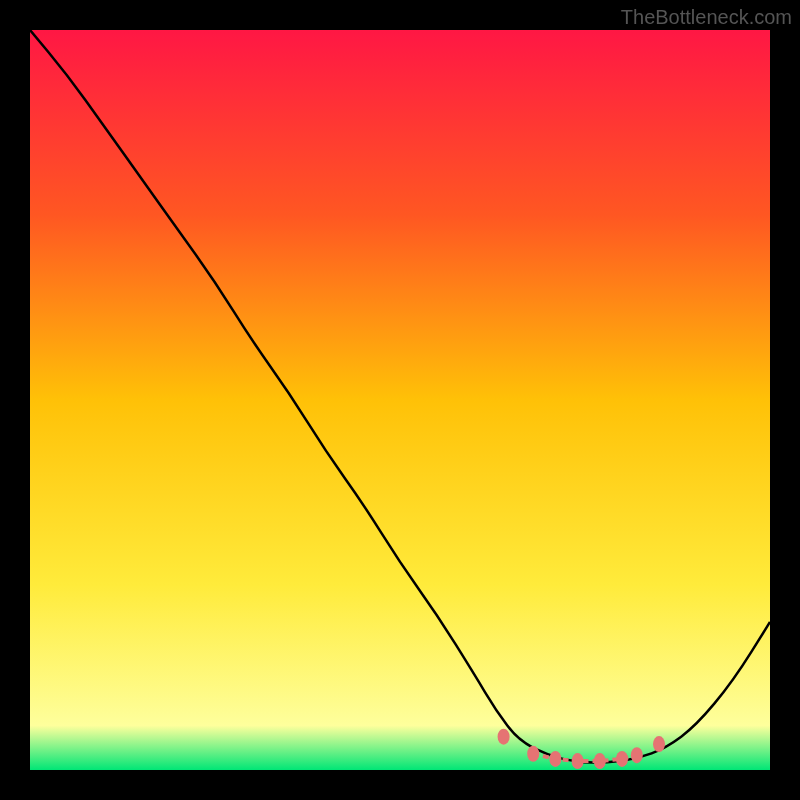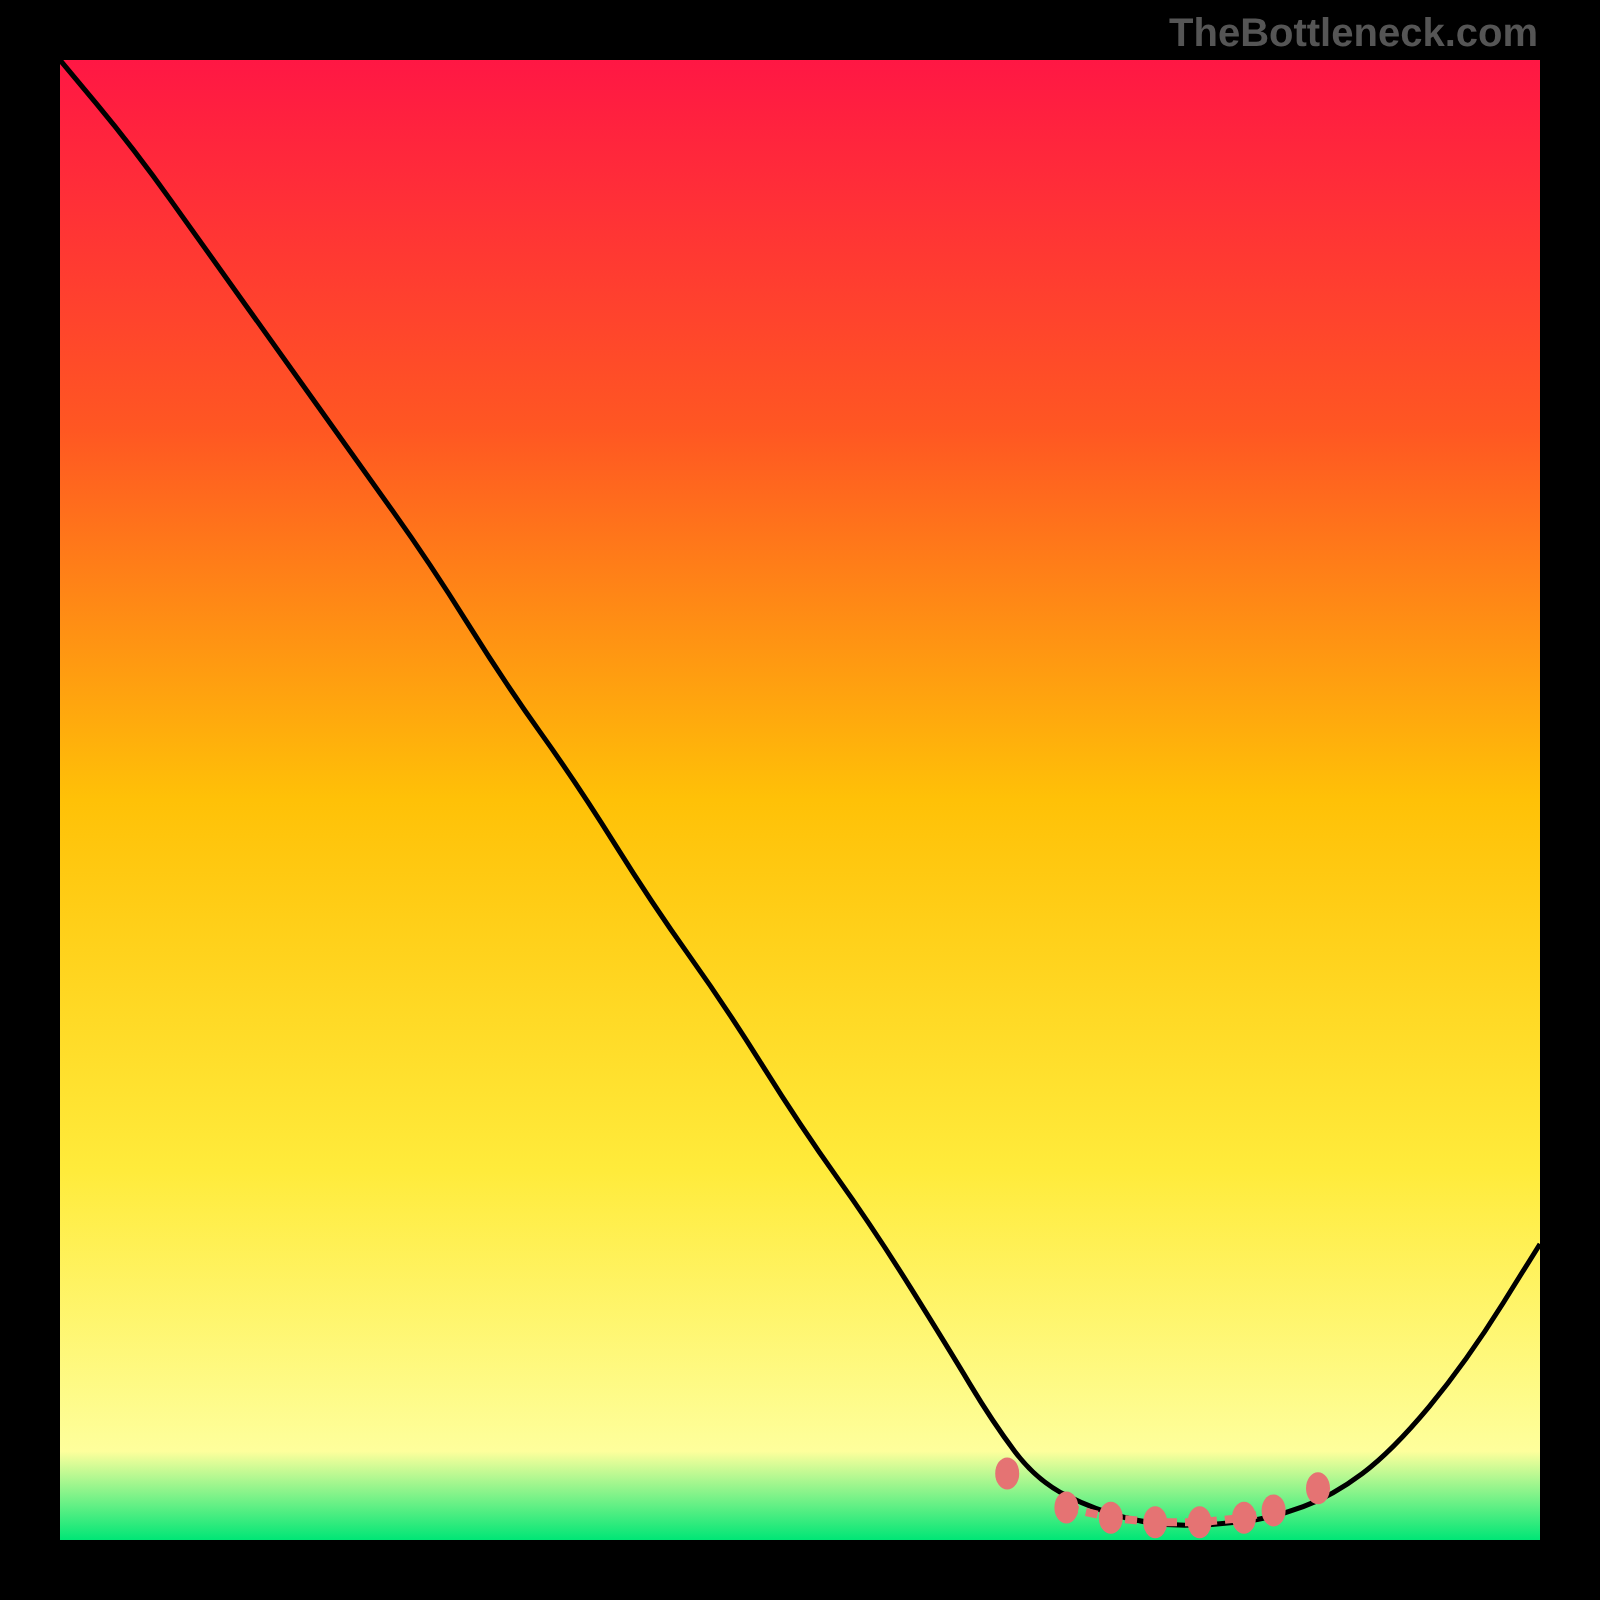--- a/index.html
+++ b/index.html
@@ -1,18 +1,18 @@
 <!DOCTYPE html>
 <html><head>
 <meta charset="utf-8">
 <style>
   * { margin: 0; padding: 0; box-sizing: border-box; }
   body { width: 800px; height: 800px; background: #000; position: relative; font-family: Arial, sans-serif; }
   .chart-container { position: absolute; top: 30px; left: 30px; width: 740px; height: 740px; }
-  .watermark { position: absolute; top: 6px; right: 31px; color: #555; font-size: 20px; font-weight: bold; z-index: 10; }
+  .watermark { position: absolute; top: 6px; right: 8px; color: #555; font-size: 20px; font-weight: normal; z-index: 10; }
   svg { display: block; }
 </style>
 </head>
 <body>
 
 <div class="watermark">TheBottleneck.com</div>
 
 <div class="chart-container">
   <svg id="chart-svg" width="740" height="740" viewBox="0 0 740 740">
     <defs>

